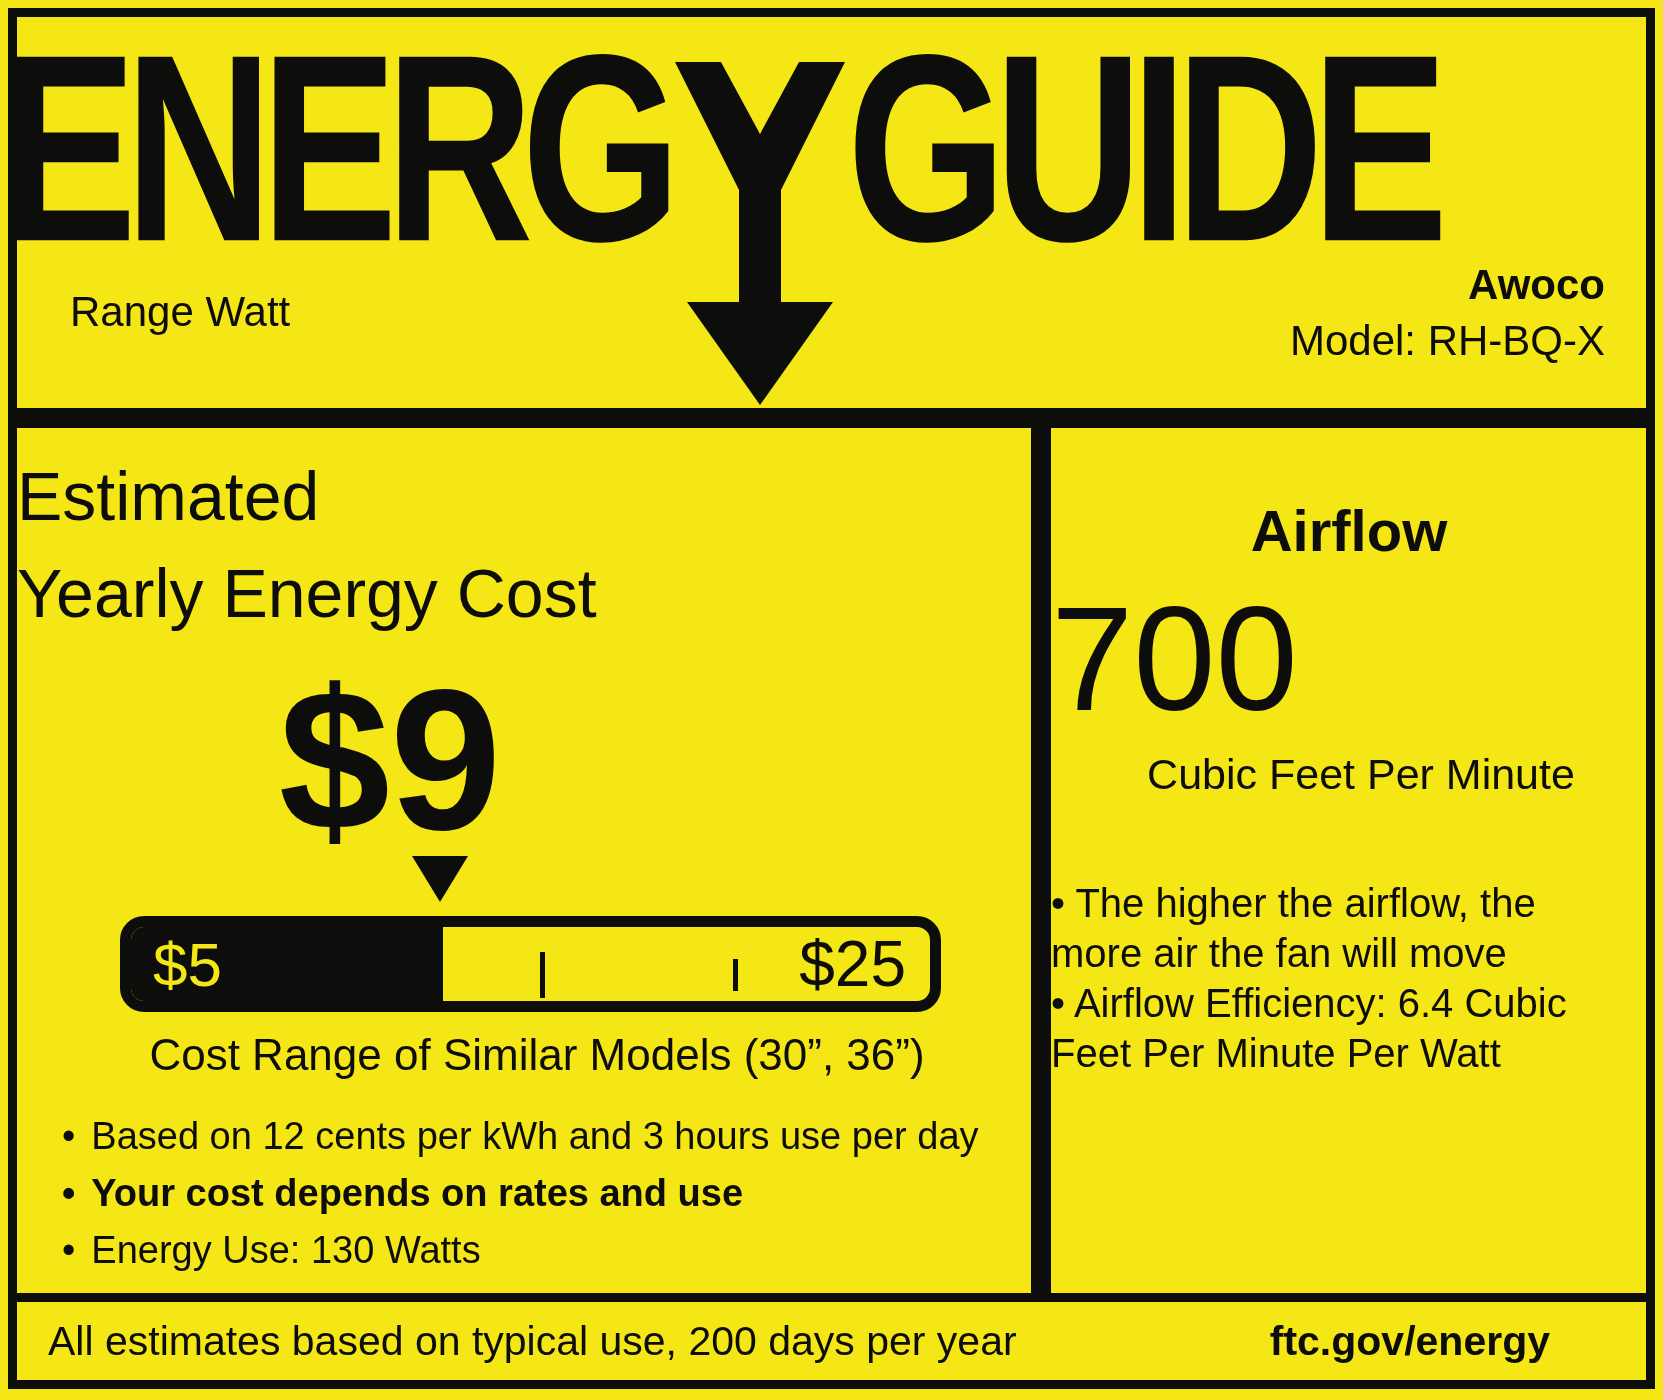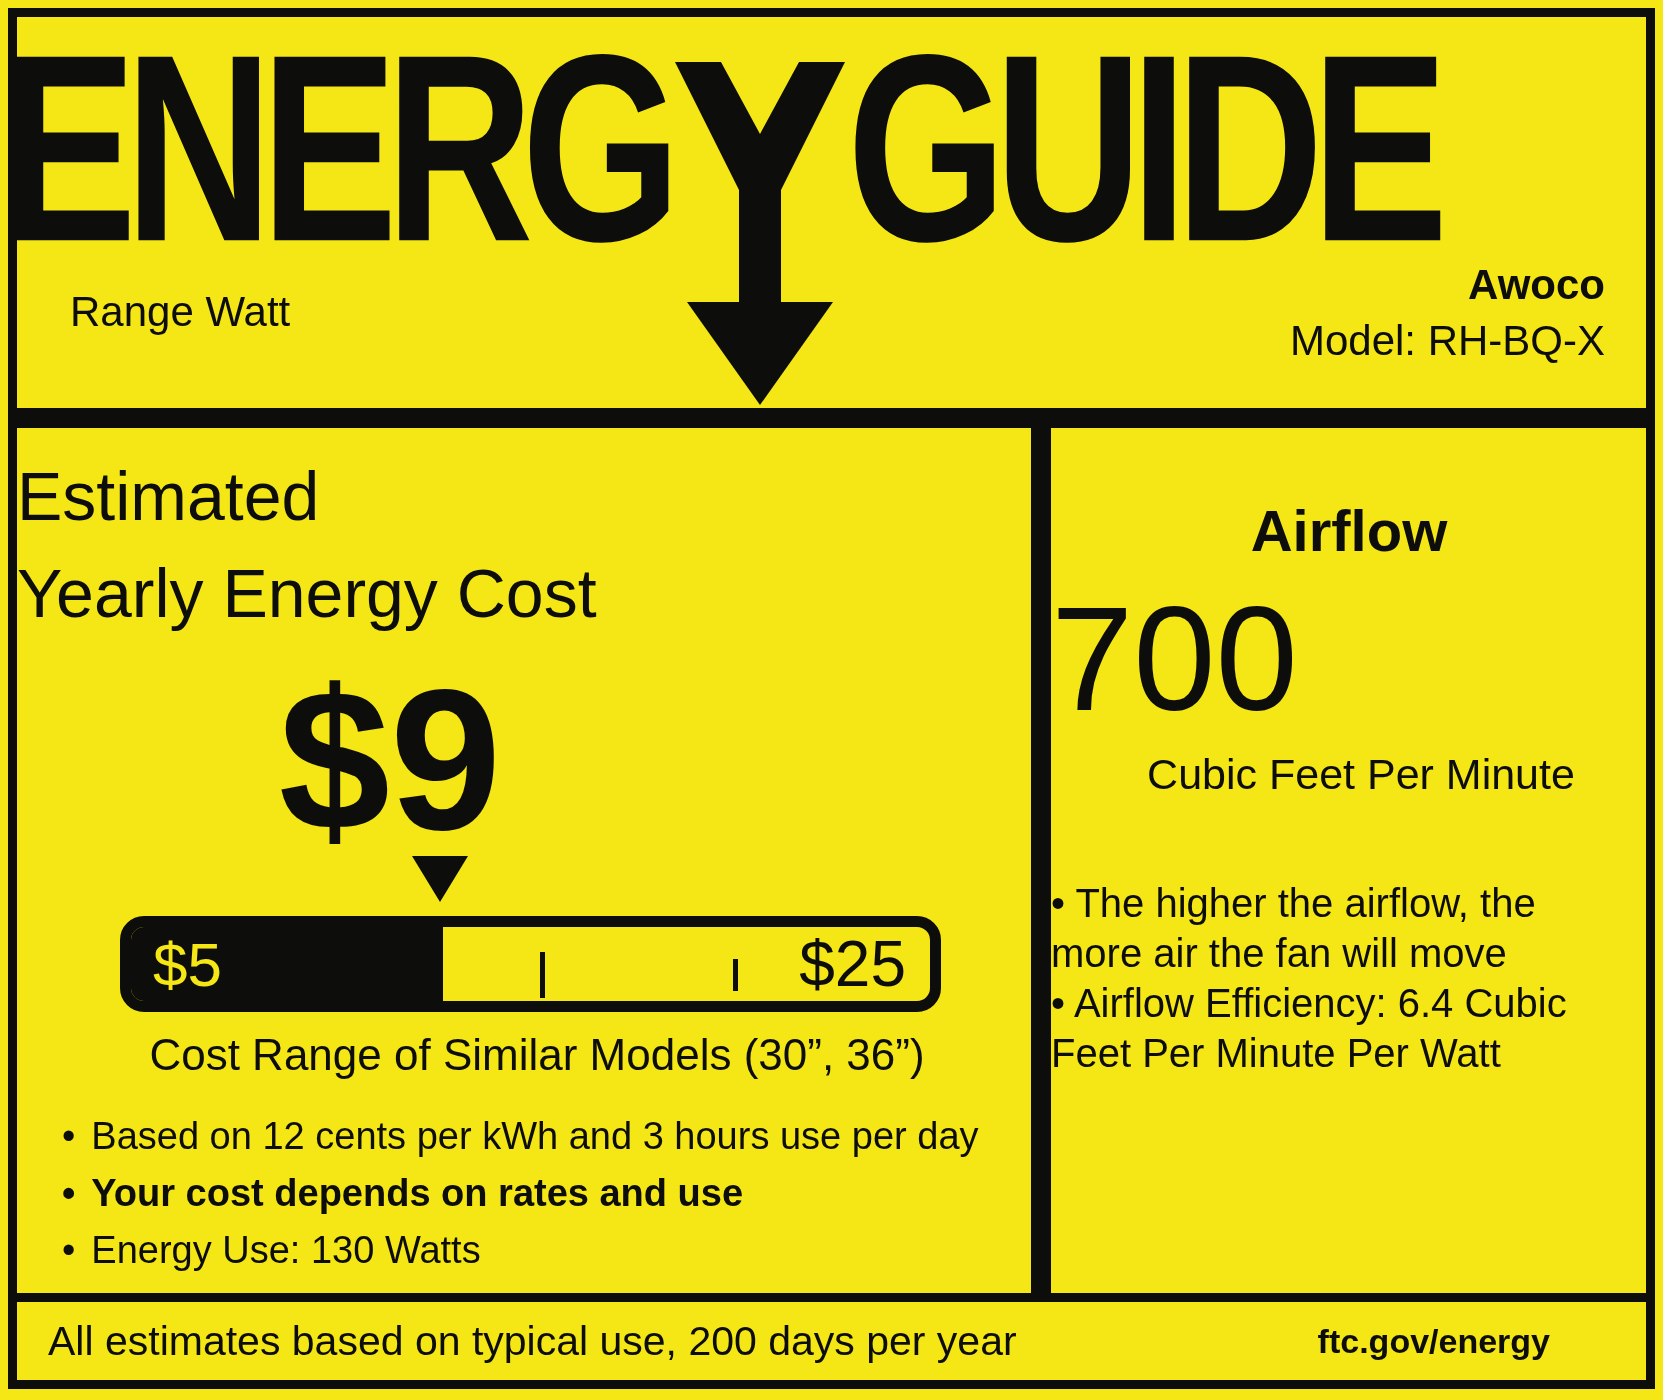--- a/index.html
+++ b/index.html
@@ -101,21 +101,21 @@
     font-size:40px;line-height:50px;
   }
 
   
   .foot-left{
     position:absolute;left:48px;top:1302px;height:79px;
     line-height:79px;font-size:41px;
   }
   .foot-right{
     position:absolute;right:113px;top:1302px;height:79px;
-    line-height:79px;font-size:34px;font-weight:bold;
+    line-height:79px;font-size:41px;font-weight:bold;
   }
 </style>
 </head>
 <body>
 
 <div class="label">
 
   <div class="logo-row">
     <span class="logo-text">ENERG</span>
     <svg class="logo-arrow" width="170" height="343" viewBox="0 0 170 343" aria-hidden="true">

